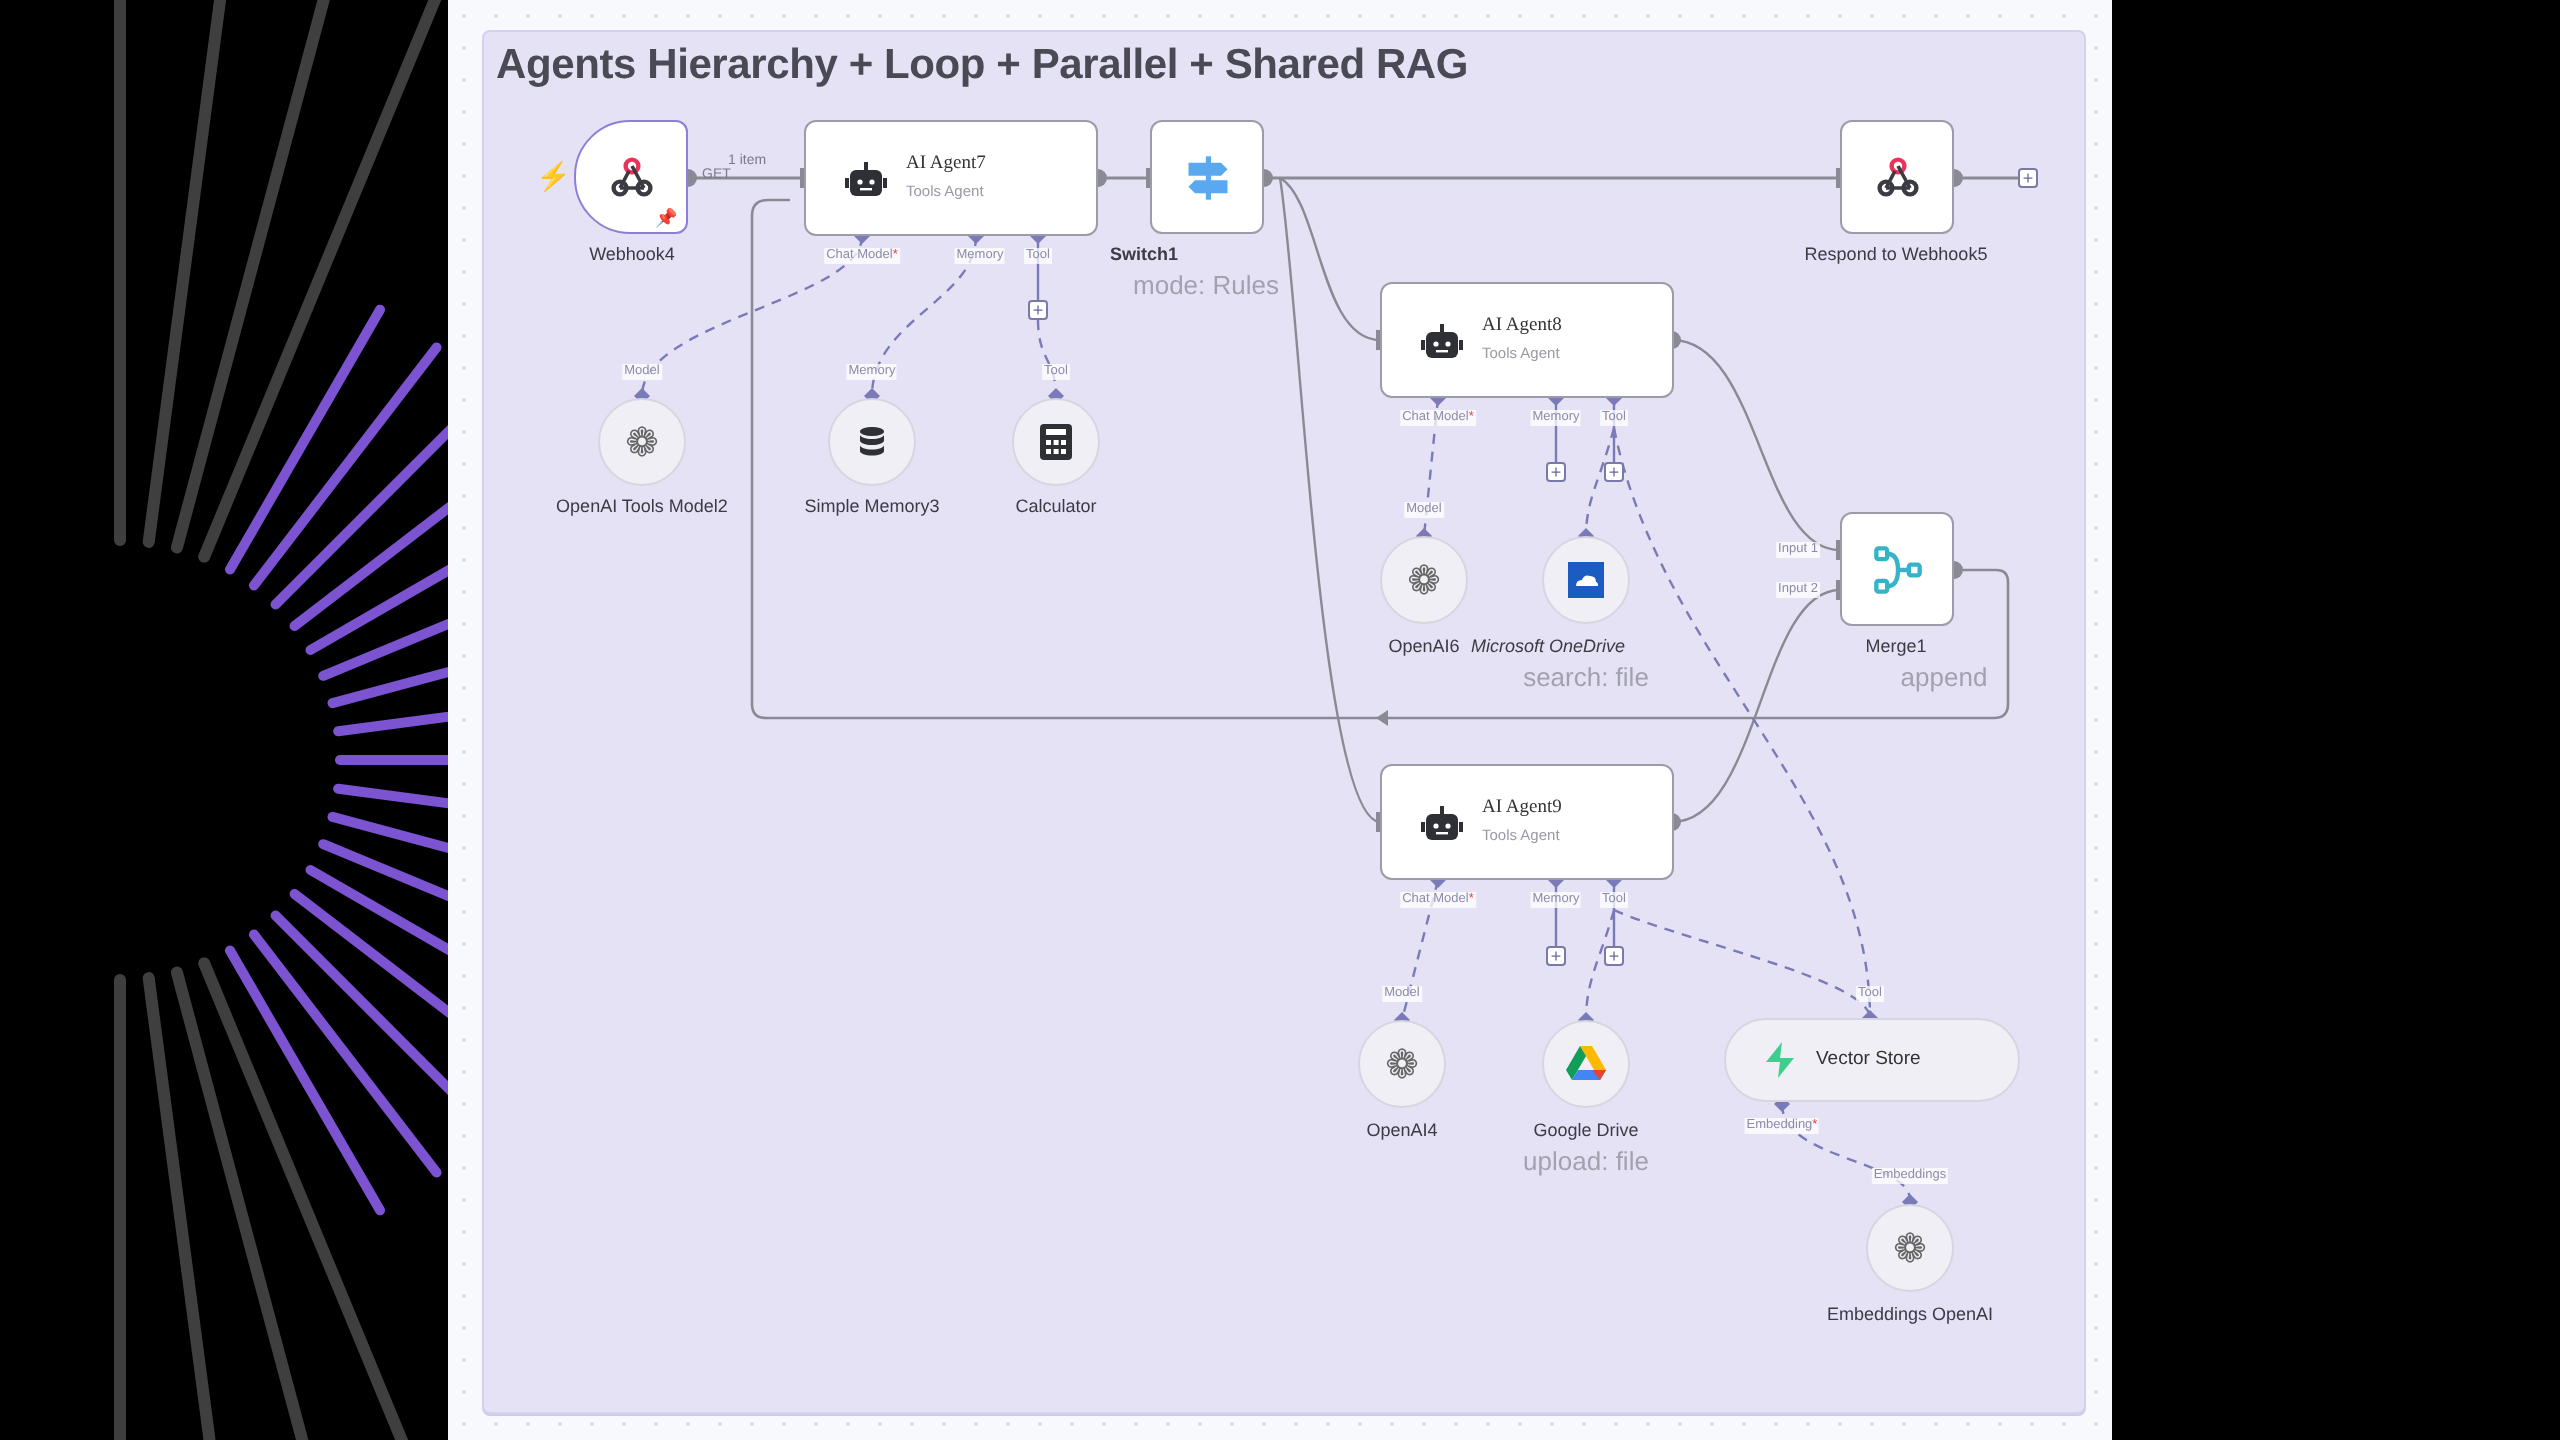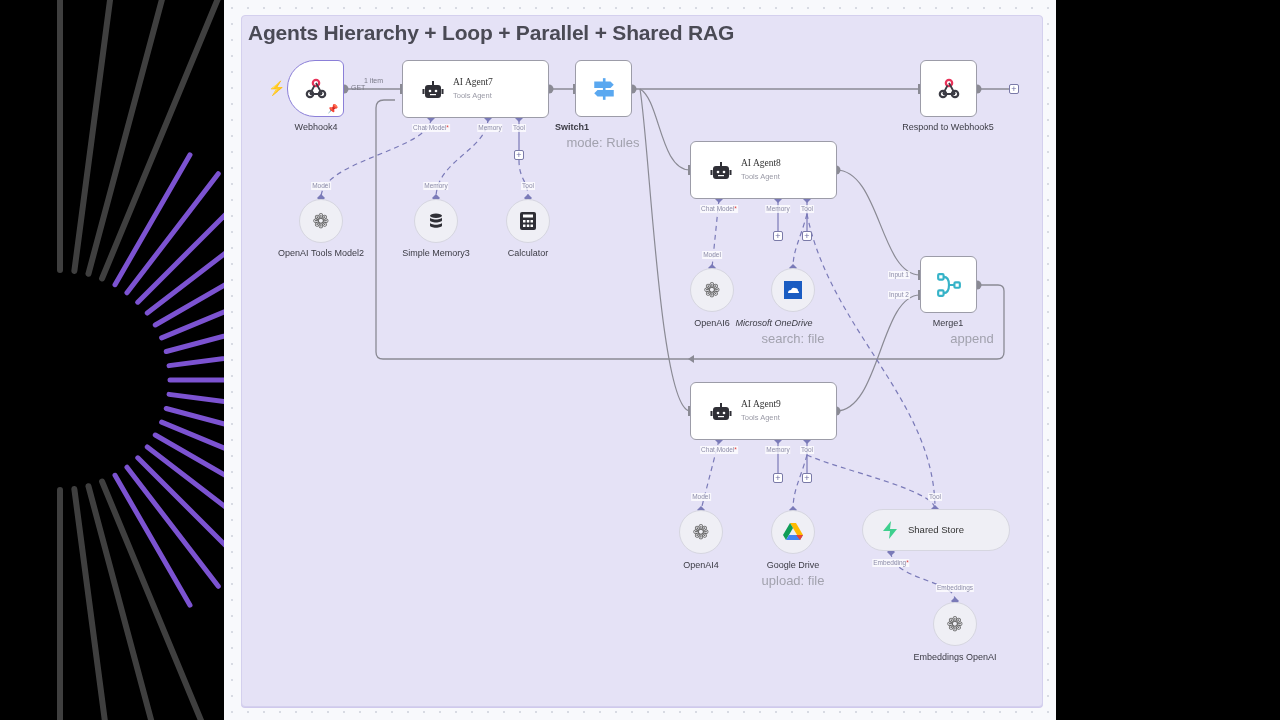--- a/index.html
+++ b/index.html
@@ -320,21 +320,21 @@
     </svg>
 </div>
 <div class="label" style="left:793px;top:560px;">Google Drive</div>
 <div class="sublabel" style="left:793px;top:573px;">upload: file</div>
 
 <div class="port-label" style="left:935px;top:493px;">Tool</div>
 <div class="vector">
   <svg width="18" height="18" viewBox="0 0 18 18" style="position:absolute;left:18px;top:11px;">
       <path d="M10,0 L2,10 L9,10 L8,18 L16,8 L9,8 z" fill="#3ecf8e"></path>
     </svg>
-  <span style="position:absolute;left:45px;top:14px;font-size:9.5px;color:#333;">Shared Store</span>
+  <span style="position:absolute;left:45px;top:14px;font-size:9.5px;color:#333;">Vector Store</span>
 </div>
 <div class="port-label" style="left:891px;top:559px;"><span>Embedding</span><span class="req">*</span></div>
 
 <div class="port-label" style="left:955px;top:584px;">Embeddings</div>
 <div class="sub-node" style="left:933px;top:602px;">
     <span style="font-size:20px;color:#666;">❁</span>
   </div>
 <div class="label" style="left:955px;top:652px;">Embeddings OpenAI</div>
 
 </body></html>

